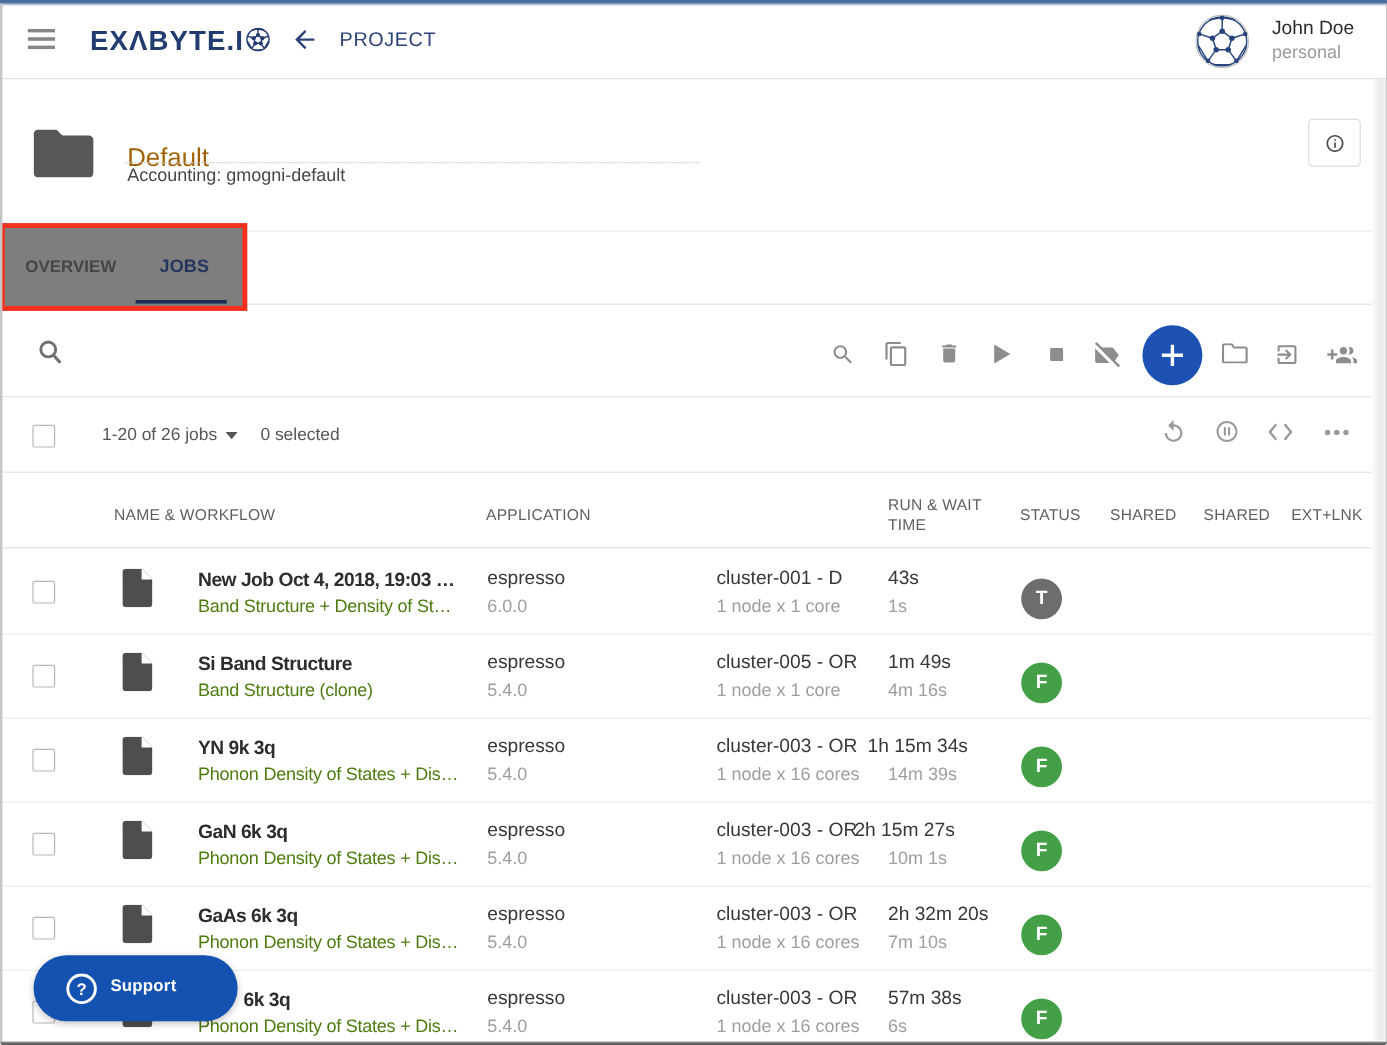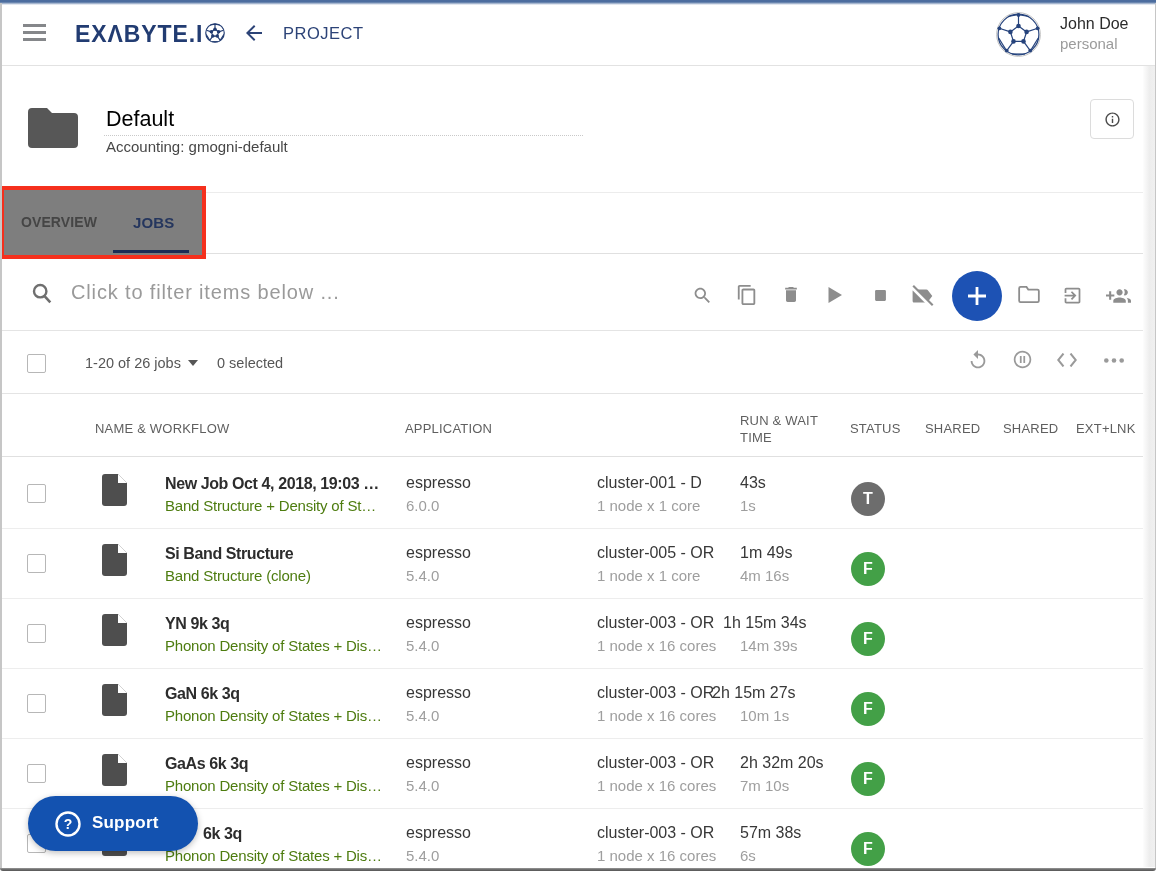--- a/index.html
+++ b/index.html
@@ -85,42 +85,41 @@
     </g>
   </svg>
   <div class="abs" style="left:1060px;top:15px;font-size:16px;font-weight:500;color:#2b2b2b;">John Doe</div>
   <div class="abs" style="left:1060px;top:35px;font-size:15px;color:#9b9b9b;">personal</div>
   <div class="hr" style="top:65px;"></div>
 
   
   <svg class="abs" style="left:28px;top:108px;" width="50" height="40" viewBox="0 0 50 40">
     <path d="M4 0 h15 l5 5 h22 a4 4 0 0 1 4 4 v27 a4 4 0 0 1 -4 4 H4 a4 4 0 0 1 -4 -4 V4 a4 4 0 0 1 4 -4 z" fill="#575757"></path>
   </svg>
-  <div class="abs" style="left:106px;top:107px;font-size:21.5px;color:#000000;">Default</div>
+  <div class="abs" style="left:106px;top:119px;font-size:21.5px;color:#a16207;">Default</div>
   <div class="abs" style="left:104px;top:135px;width:479px;border-top:1px dotted #c9c9c9;"></div>
   <div class="abs" style="left:106px;top:138px;font-size:15px;color:#474747;">Accounting: gmogni-default</div>
   <div class="abs" style="left:1090px;top:99px;width:44px;height:40px;border:1px solid #dcdcdc;border-radius:4px;box-sizing:border-box;"></div>
   <svg class="abs" style="left:1104px;top:111px;" width="17" height="17" viewBox="0 0 24 24">
     <path d="M12 2C6.48 2 2 6.48 2 12s4.48 10 10 10 10-4.48 10-10S17.52 2 12 2zm0 18c-4.41 0-8-3.59-8-8s3.59-8 8-8 8 3.59 8 8-3.59 8-8 8zm-1-13h2v2h-2zm0 4h2v6h-2z" fill="#4a4a4a"></path>
   </svg>
 
   
   <div class="hr" style="top:192px;background:#ececec;"></div>
   <div class="hr" style="top:253px;background:#e0e0e0;"></div>
   <div class="abs" style="left:0;top:186px;width:206px;height:73px;background:#7e7e7e;border:4.5px solid #f5301d;box-sizing:border-box;"></div>
   <div class="abs" style="left:21px;top:213.5px;font-size:14px;font-weight:600;color:#454545;letter-spacing:0.1px;text-align:center;">OVERVIEW</div>
   <div class="abs" style="left:133px;top:213.5px;font-size:15px;font-weight:600;color:#25365e;letter-spacing:0.1px;">JOBS</div>
   <div class="abs" style="left:113px;top:250px;width:76px;height:3px;background:#1b2c55;"></div>
 
   
   <svg class="abs" style="left:32px;top:283px;" width="20" height="21" viewBox="0 0 20 21">
     <circle cx="8.2" cy="8.2" r="6.2" fill="none" stroke="#6f6f6f" stroke-width="2.4"></circle>
     <path d="M12.8 13.3 L18.3 19.3" stroke="#6f6f6f" stroke-width="2.6"></path>
   </svg>
-  <div class="abs" style="left:71px;top:281px;font-size:20px;letter-spacing:0.85px;color:#9a9a9a;">Click to filter items below ...</div>
   <div class="hr" style="top:330px;background:#e4e4e4;"></div>
 
   
   <g id="toolbar1"></g>
   <svg class="abs" style="left:692px;top:285px;" width="21" height="21" viewBox="0 0 24 24">
     <path d="M15.5 14h-.79l-.28-.27C15.41 12.59 16 11.11 16 9.5 16 5.91 13.09 3 9.5 3S3 5.91 3 9.5 5.91 16 9.5 16c1.61 0 3.09-.59 4.23-1.57l.27.28v.79l5 4.99L20.49 19l-4.99-5zm-6 0C7.01 14 5 11.99 5 9.5S7.01 5 9.5 5 14 7.01 14 9.5 11.99 14 9.5 14z" fill="#8d8d8d"></path>
   </svg>
   <svg class="abs" style="left:736px;top:284px;" width="22" height="22" viewBox="0 0 24 24">
     <path d="M16 1H4c-1.1 0-2 .9-2 2v14h2V3h12V1zm3 4H8c-1.1 0-2 .9-2 2v14c0 1.1.9 2 2 2h11c1.1 0 2-.9 2-2V7c0-1.1-.9-2-2-2zm0 16H8V7h11v14z" fill="#8d8d8d"></path>
   </svg>
@@ -283,19 +282,19 @@
 
   
   <div class="abs" style="left:1143px;top:66px;width:11.5px;height:801px;background:linear-gradient(to right,#fdfdfd,#ededed 55%,#f0f0f0);"></div>
 
   
   <div class="abs" style="left:28px;top:796px;width:170px;height:55px;border-radius:27.5px;background:#1352b0;box-shadow:0 2px 6px rgba(0,0,0,0.25);"></div>
   <svg class="abs" style="left:55px;top:811px;" width="26" height="26" viewBox="0 0 26 26">
     <circle cx="13" cy="13" r="11.5" fill="none" stroke="#fff" stroke-width="2.4"></circle>
     <text x="13" y="18" font-size="14" font-weight="bold" fill="#fff" text-anchor="middle" font-family="Liberation Sans">?</text>
   </svg>
-  <div class="abs" style="left:92px;top:813px;font-size:17px;font-weight:bold;color:#fff;letter-spacing:0.2px;">Support</div>
+  <div class="abs" style="left:92px;top:813px;font-size:14px;font-weight:bold;color:#fff;letter-spacing:0.2px;">Support</div>
 
   
   <div class="abs" style="left:0;top:3px;width:1.5px;height:865px;background:#c6c6c6;"></div>
   <div class="abs" style="left:1154.5px;top:3px;width:1.5px;height:865px;background:#c6c6c6;"></div>
   <div class="abs" style="left:0;top:867.5px;width:1156px;height:3.5px;background:linear-gradient(to bottom,#999 0%,#5d5d5d 70%);border-radius:0 0 3px 3px;"></div>
 </div>
 
 </body></html>

